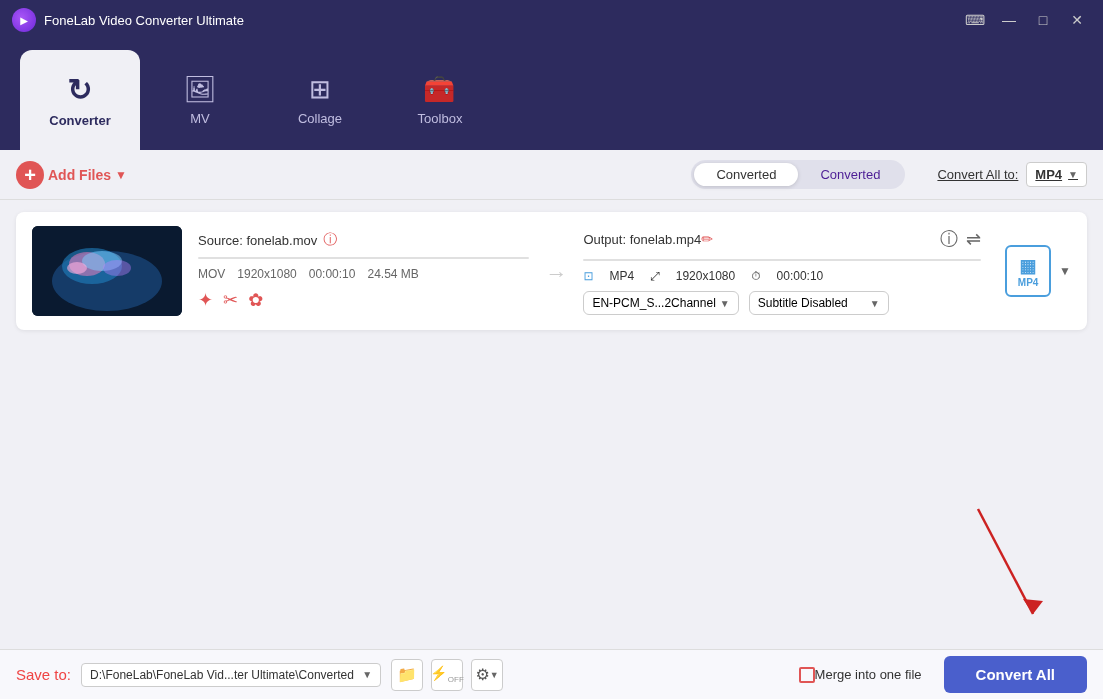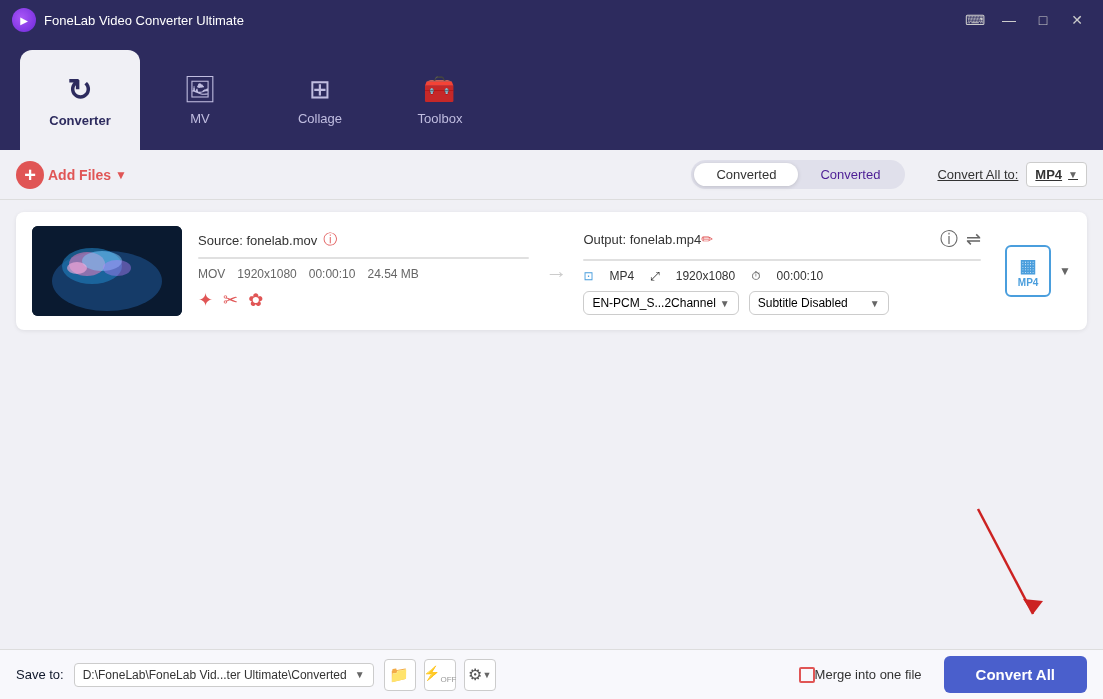--- a/index.html
+++ b/index.html
@@ -252,21 +252,21 @@
     
     .status-bar {
       background: #f8f8fc;
       border-top: 1px solid #ddd;
       height: 50px;
       display: flex;
       align-items: center;
       padding: 0 16px;
       gap: 10px;
     }
-    .save-to-label { font-size: 13px; color: #0f172a; }
+    .save-to-label { font-size: 15px; color: #ef4444; }
     .save-path {
       display: flex; align-items: center;
       background: #fff;
       border: 1px solid #ccc;
       border-radius: 4px;
       padding: 4px 8px;
       font-size: 12px; color: #333;
       gap: 6px;
       flex: 1;
       max-width: 300px;

